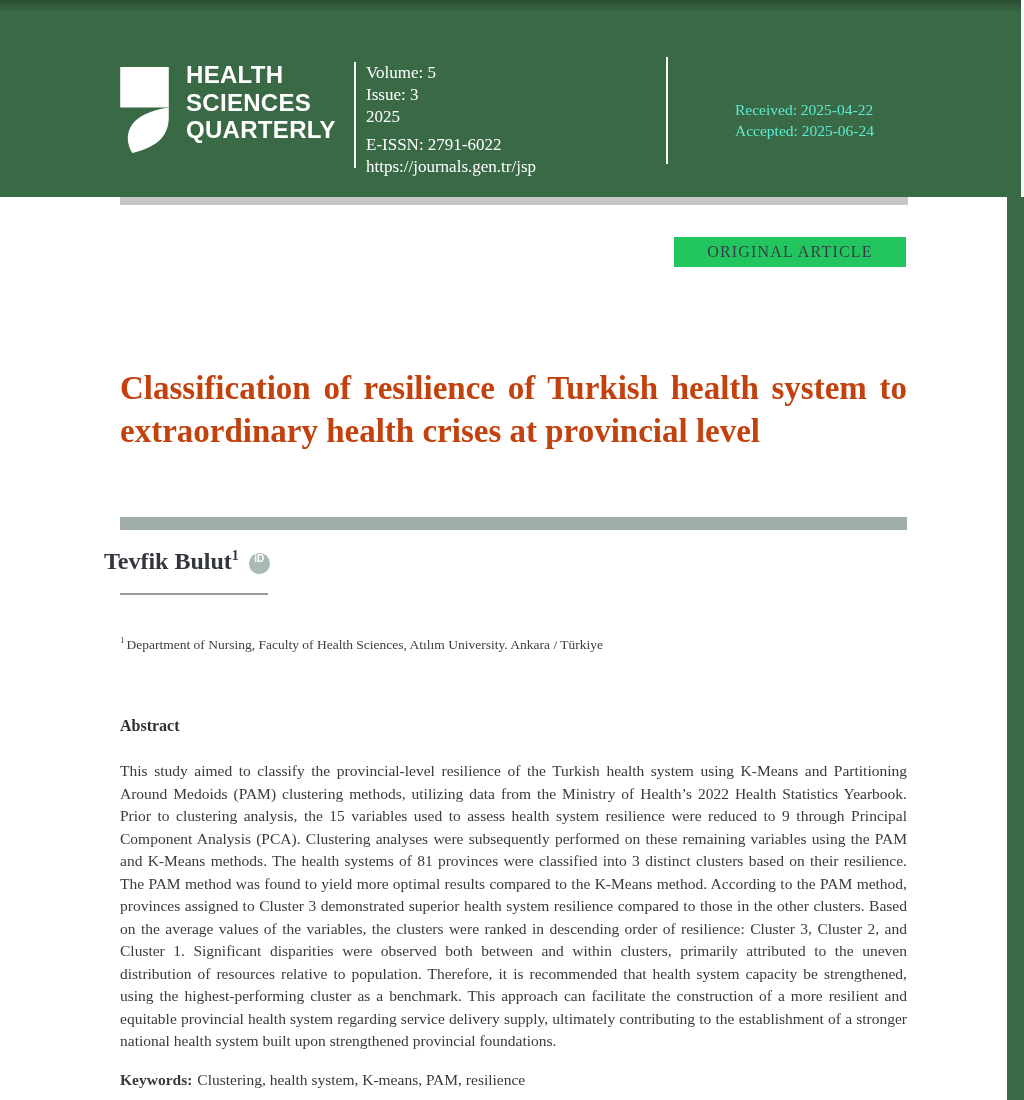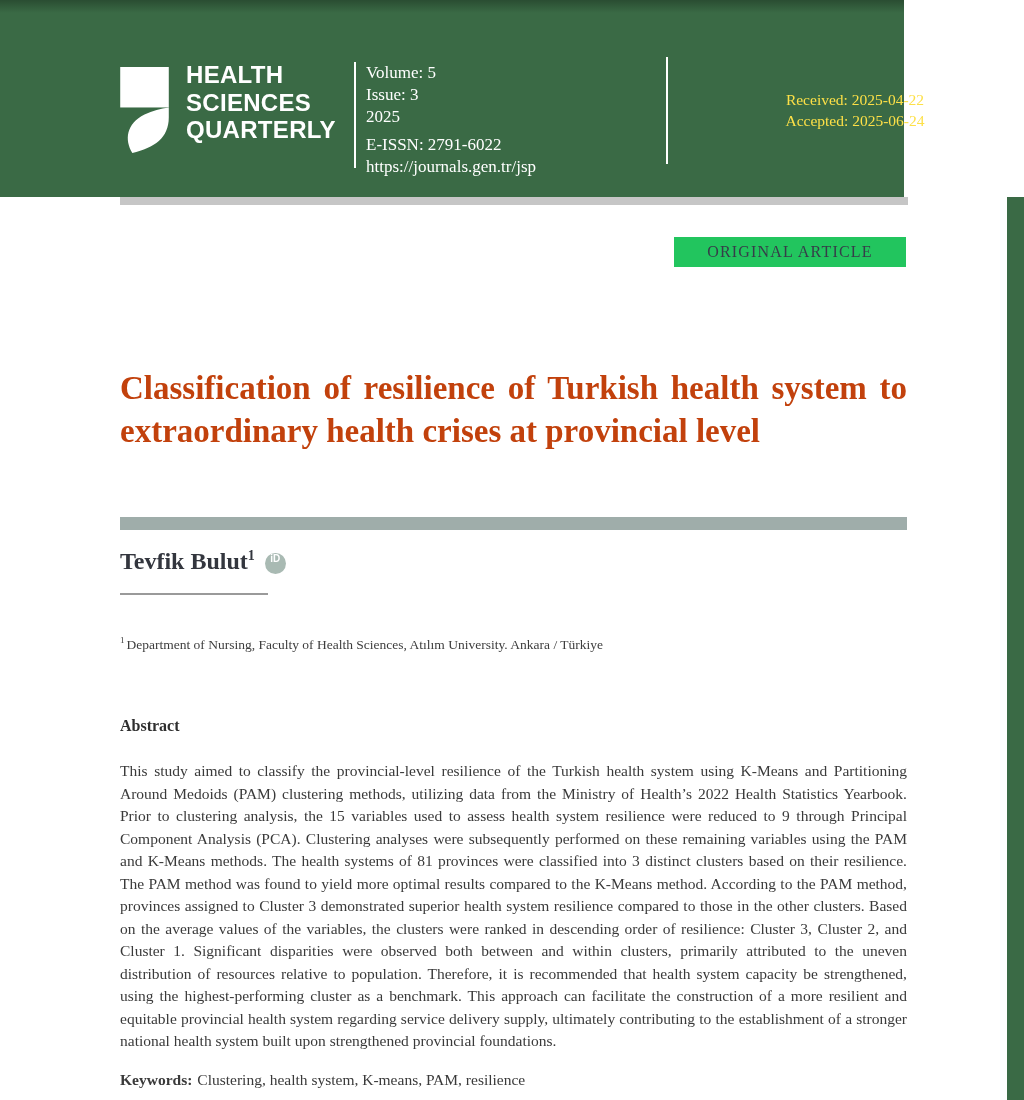--- a/index.html
+++ b/index.html
@@ -5,21 +5,21 @@
   * { margin:0; padding:0; box-sizing:border-box; }
   html,body { background:#ffffff; }
   .canvas {
     position:relative; width:1024px; height:1100px;
     background:#ffffff; overflow:hidden;
     font-family:"Liberation Serif", serif; color:#3a3a3a;
   }
 
   
   .header {
-    position:absolute; left:0; top:0; width:904px; height:197px;
+    position:absolute; left:0; top:0; width:1021px; height:197px;
     background:#3a6a45;
   }
   .header::before {
     content:""; position:absolute; left:0; top:0; right:0; height:13px;
     background:linear-gradient(rgba(0,0,0,0.28), rgba(0,0,0,0));
   }
   .logo-mark { position:absolute; left:120px; top:67px; width:49px; height:86px; }
   .journal-name {
     position:absolute; left:186px; top:61px;
     font-family:"Liberation Sans", sans-serif; font-weight:bold;
@@ -27,22 +27,22 @@
   }
   .vsep { position:absolute; width:2px; background:#ffffff; }
   .vsep-1 { left:354px; top:62px; height:106px; }
   .vsep-2 { left:666px; top:57px; height:107px; }
   .vol-block {
     position:absolute; left:366px; top:62px;
     color:#ffffff; font-size:17px; line-height:22px;
   }
   .vol-block .issn-group { margin-top:6px; }
   .dates-block {
-    position:absolute; left:735px; top:89px; width:240px;
-    text-align:center; color:#fde047; font-size:15.5px; line-height:21px;
+    position:absolute; left:735px; top:99px; width:240px;
+    text-align:left; color:#5eead4; font-size:15.5px; line-height:21px;
   }
 
   
   .shadow-bar {
     position:absolute; left:120px; top:197px; width:788px; height:8px;
     background:#c6c6c6;
   }
   .right-strip {
     position:absolute; left:1007px; top:197px; width:17px; height:903px;
     background:#3a6a45;
@@ -58,21 +58,21 @@
   .title {
     position:absolute; left:120px; top:367px; width:787px;
     font-size:33px; line-height:43px; font-weight:bold; color:#c2410c;
     text-align:justify;
   }
   .sage-bar {
     position:absolute; left:120px; top:517px; width:787px; height:13px;
     background:#9fadaa;
   }
   .author-row {
-    position:absolute; left:120px; top:548px;
+    position:absolute; left:104px; top:548px;
     display:flex; align-items:flex-start;
   }
   .author-name { font-size:24px; font-weight:bold; color:#33363e; }
   .author-name sup { font-size:14px; vertical-align:super; line-height:0; }
   .orcid {
     width:21px; height:21px; border-radius:50%;
     background:#a9bab3; color:#ffffff;
     font-family:"Liberation Sans", sans-serif; font-size:10px; font-weight:bold;
     display:flex; align-items:flex-start; justify-content:center;
     margin:5px 0 0 10px; cursor:pointer;

